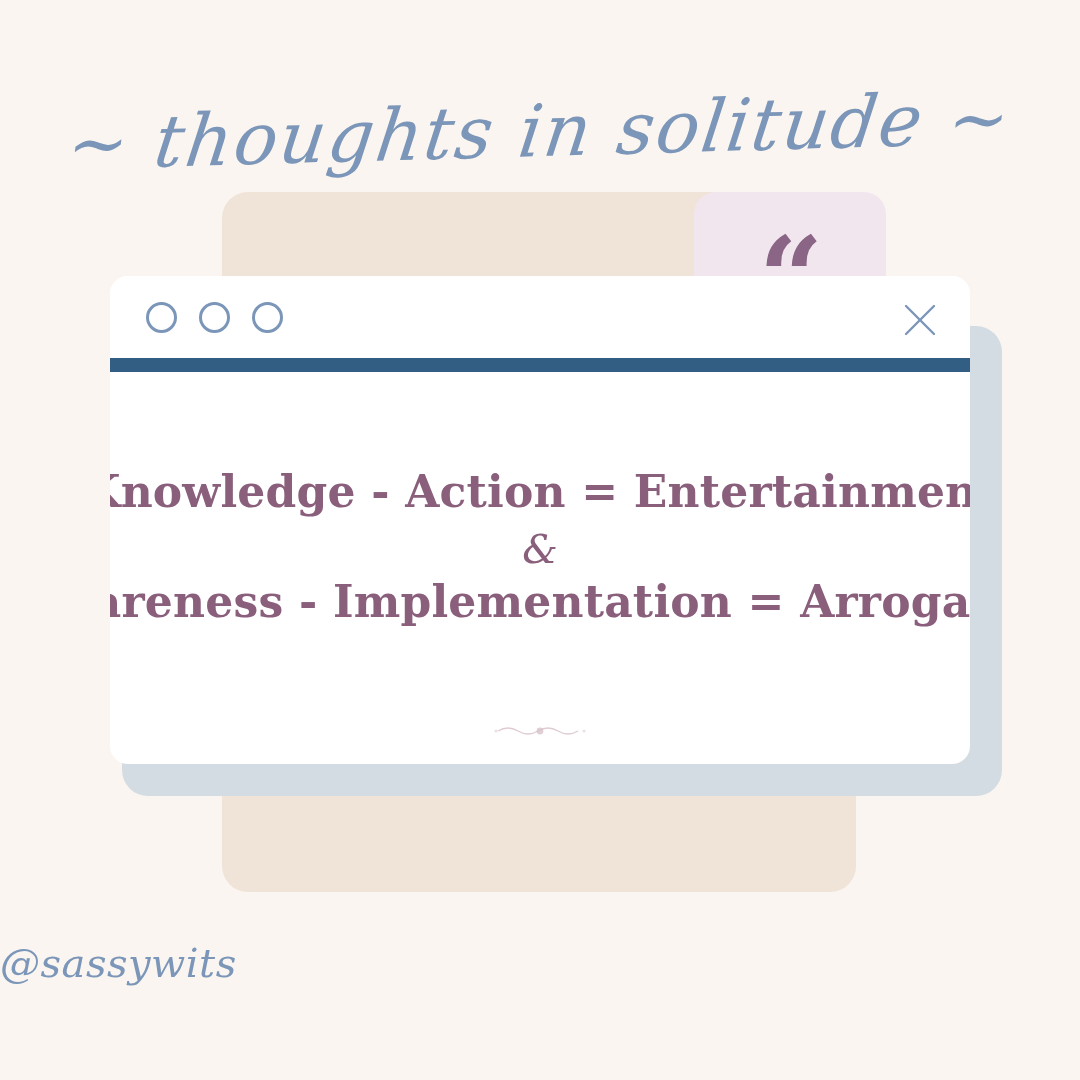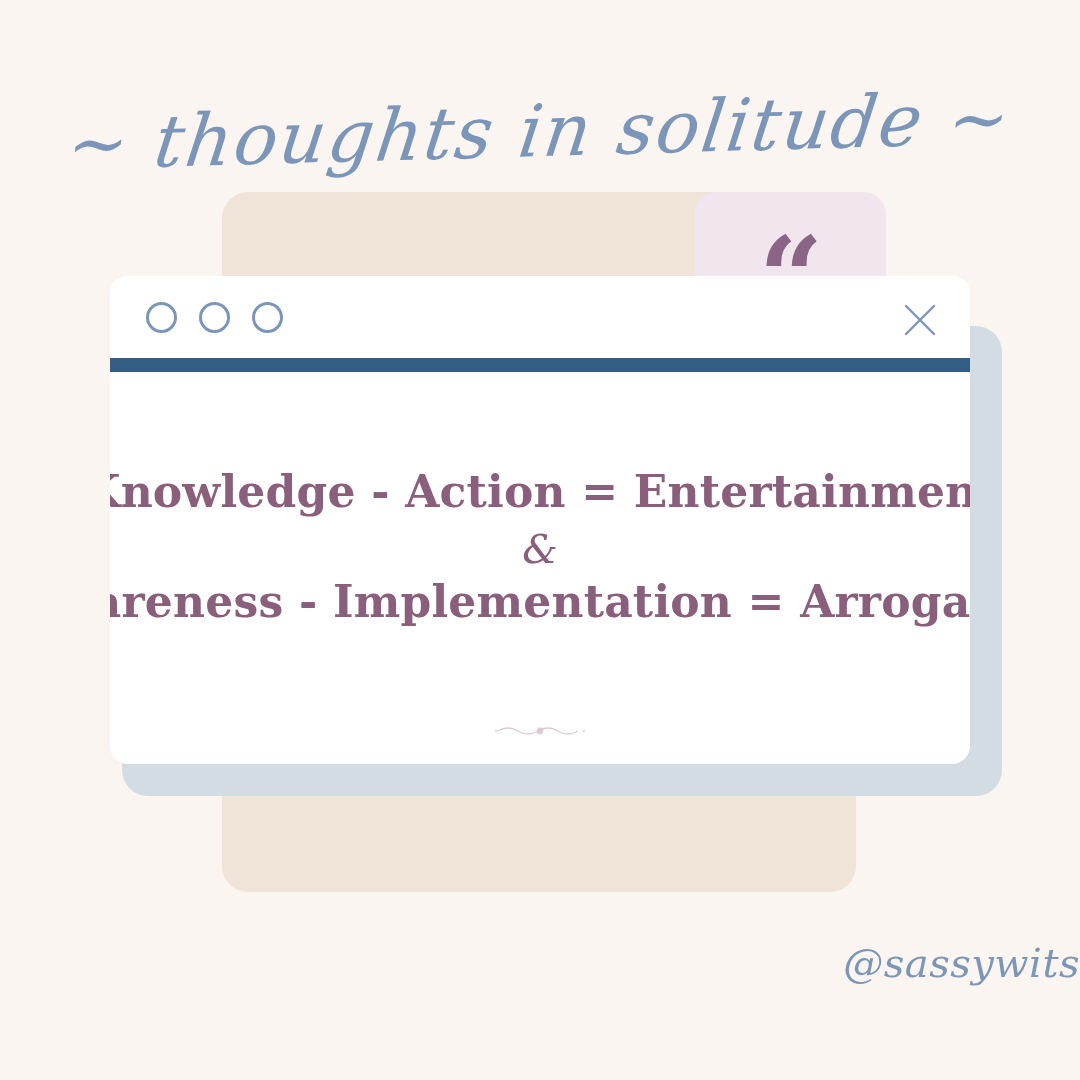--- a/index.html
+++ b/index.html
@@ -187,21 +187,21 @@
     height: 18px;
     opacity: 0.45;
   }
 
   
   #handle-wrap {
     position: absolute;
     left: 0;
     top: 940px;
     width: 1080px;
-    text-align: right;
+    text-align: left;
   }
   #handle {
     font-family: "DejaVu Serif", "Liberation Serif", serif;
     font-style: italic;
     font-size: 40px;
     color: #7b96b8;
     letter-spacing: 0.5px;
   }
 </style>
 </head>

